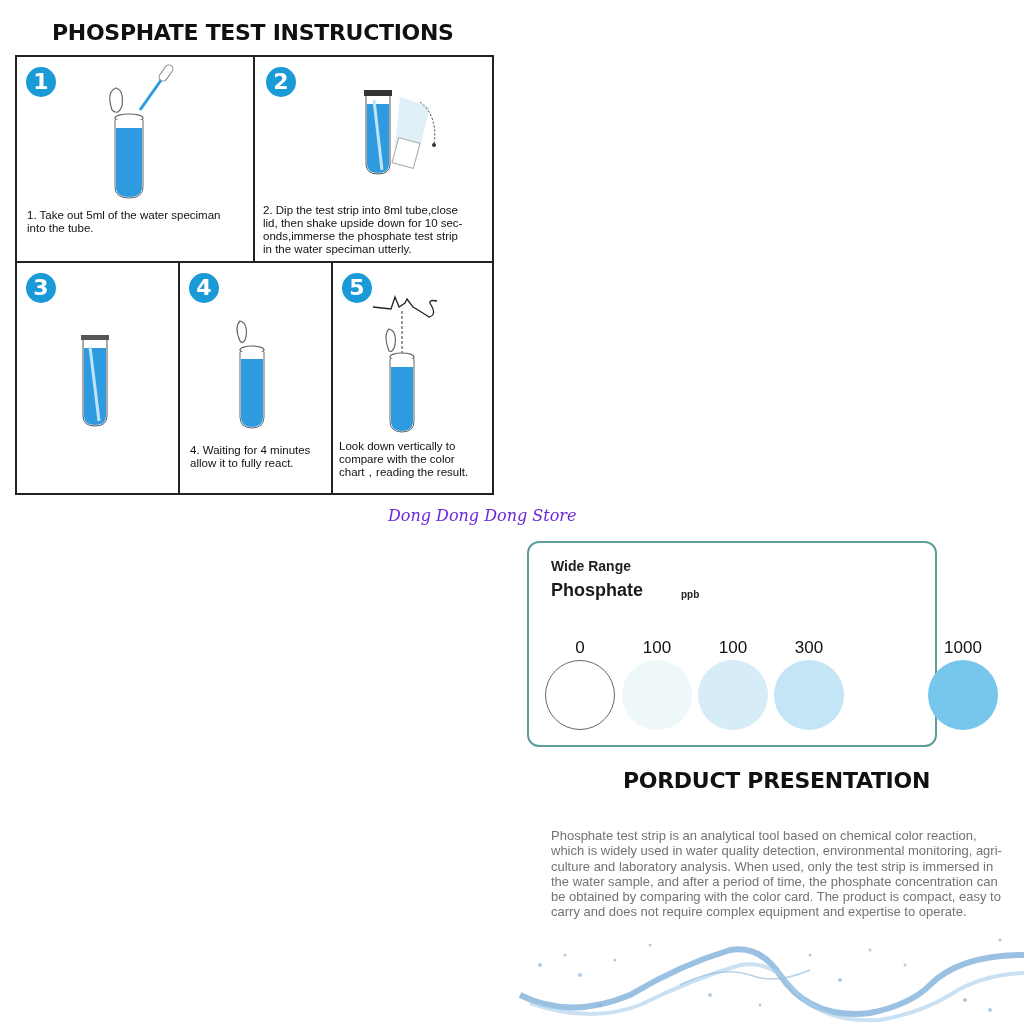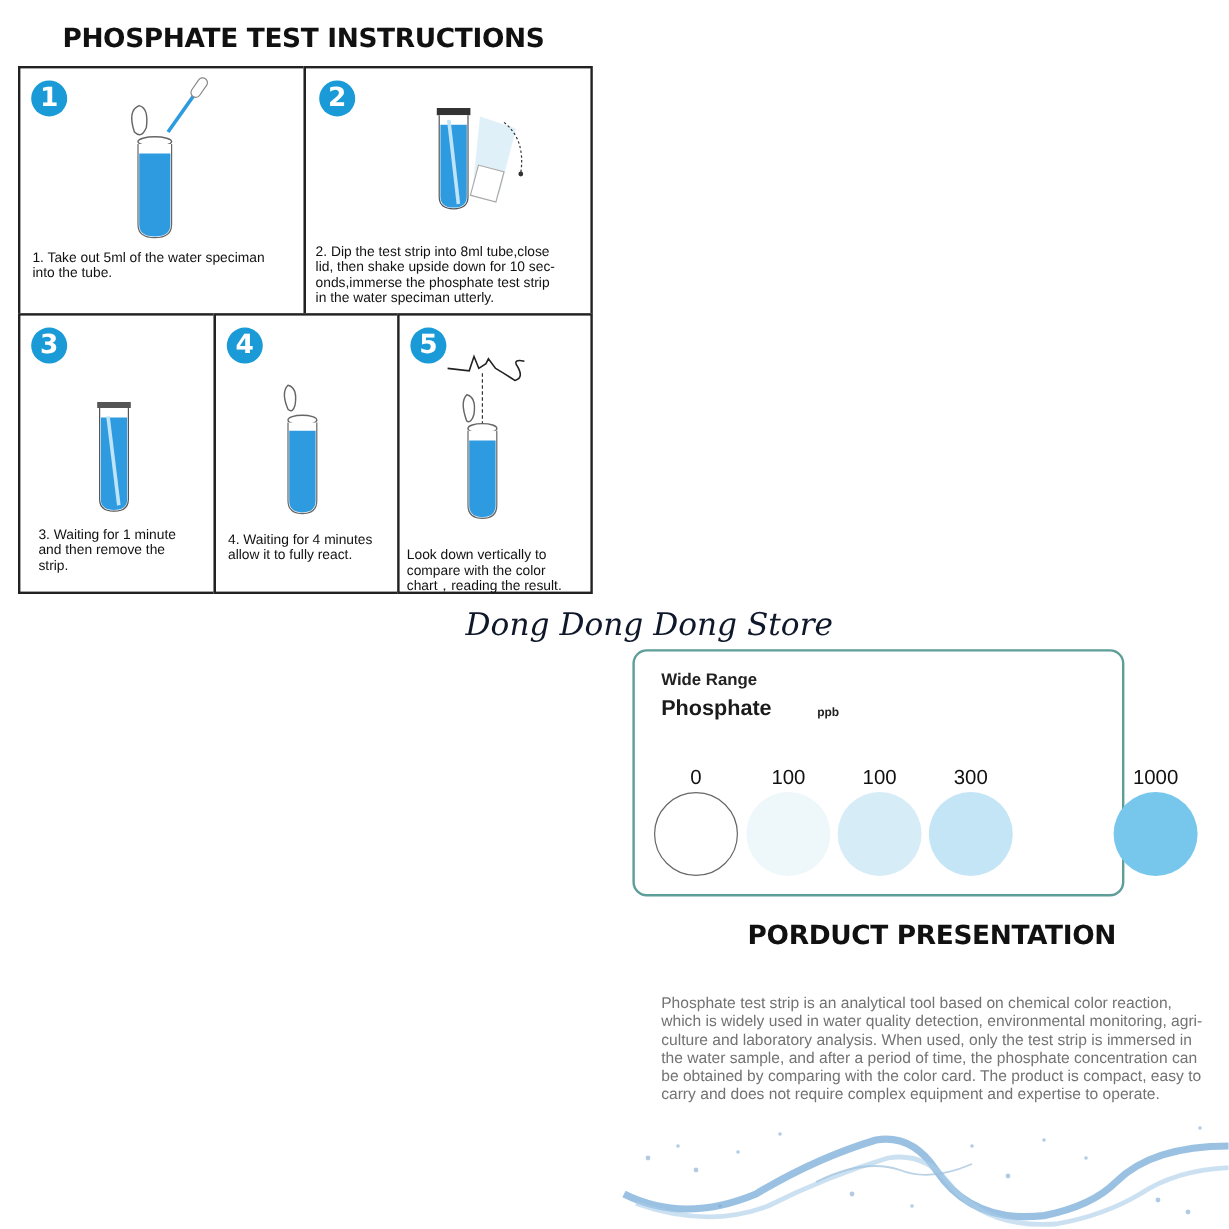--- a/index.html
+++ b/index.html
@@ -22,21 +22,21 @@
     font-size: 22px; font-weight: bold; text-align: center; line-height: 30px;
   }
   .step-text {
     position: absolute; font-size: 11.5px; line-height: 13px; color: #111;
   }
   .tube-ill { position: absolute; }
 
   .watermark {
     position: absolute; left: 388px; top: 506px;
     font-family: "DejaVu Serif", serif; font-style: italic;
-    font-size: 26px; color: #0f172a;
+    font-size: 16px; color: #6d28d9;
   }
 
   .chart-card {
     position: absolute; left: 527px; top: 541px; width: 410px; height: 206px;
     border: 2px solid #5e9e98; border-radius: 12px; background: #fff;
   }
   .chart-sub {
     position: absolute; left: 22px; top: 15px; font-size: 14px; font-weight: bold; color: #222;
   }
   .chart-title {
@@ -105,25 +105,20 @@
   </div>
 
   <div class="cell" style="left:0;top:206px;width:165px;height:234px;">
     <div class="badge" style="left:9px;top:10px;">3</div>
     <svg class="tube-ill" style="left:60px;top:68px;" width="40" height="100" viewBox="0 0 40 100">
       <rect x="4" y="4" width="28" height="5" fill="#555"></rect>
       <path d="M6 9 L6 85 Q6 95 18 95 Q30 95 30 85 L30 9" fill="#fff" stroke="#555" stroke-width="1"></path>
       <path d="M7 17 L7 85 Q7 94 18 94 Q29 94 29 85 L29 17 Z" fill="#2e9be0"></path>
       <line x1="13" y1="16" x2="22" y2="90" stroke="#bfe3f7" stroke-width="3"></line>
     </svg>
-    <div class="step-text" style="left:15px;top:177px;">
-      <div>3. Waiting for 1 minute</div>
-      <div>and then remove the</div>
-      <div>strip.</div>
-    </div>
   </div>
 
   <div class="cell" style="left:163px;top:206px;width:155px;height:234px;">
     <div class="badge" style="left:9px;top:10px;">4</div>
     <svg class="tube-ill" style="left:52px;top:54px;" width="40" height="115" viewBox="0 0 40 115">
       <path d="M8 24 Q2 10 8 4 Q16 6 14 20 Q12 28 8 24 Z" fill="#fff" stroke="#666" stroke-width="1.2"></path>
       <ellipse cx="20" cy="33" rx="12" ry="4" fill="#fff" stroke="#666" stroke-width="1.2"></ellipse>
       <path d="M8 35 L8 100 Q8 111 20 111 Q32 111 32 100 L32 35" fill="#fff" stroke="#666" stroke-width="1"></path>
       <path d="M9 42 L9 100 Q9 110 20 110 Q31 110 31 100 L31 42 Z" fill="#2e9be0"></path>
     </svg>
@@ -136,21 +131,21 @@
   <div class="cell" style="left:316px;top:206px;width:163px;height:234px;">
     <div class="badge" style="left:9px;top:10px;">5</div>
     <svg class="tube-ill" style="left:38px;top:28px;" width="80" height="145" viewBox="0 0 80 145">
       <path d="M2 16 L20 18 L24 6 L28 16 L34 12 L36 8 L42 16 Q52 22 58 26 Q66 24 60 14 Q56 8 66 10" fill="none" stroke="#222" stroke-width="1.3"></path>
       <line x1="31" y1="20" x2="31" y2="80" stroke="#333" stroke-width="1" stroke-dasharray="3 2"></line>
       <path d="M18 60 Q12 44 18 38 Q26 40 24 54 Q22 62 18 60 Z" fill="#fff" stroke="#666" stroke-width="1.2"></path>
       <ellipse cx="31" cy="66" rx="12" ry="4" fill="#fff" stroke="#666" stroke-width="1.2"></ellipse>
       <path d="M19 68 L19 130 Q19 141 31 141 Q43 141 43 130 L43 68" fill="#fff" stroke="#666" stroke-width="1"></path>
       <path d="M20 76 L20 130 Q20 140 31 140 Q42 140 42 130 L42 76 Z" fill="#2e9be0"></path>
     </svg>
-    <div class="step-text" style="left:6px;top:194px;">
+    <div class="step-text" style="left:6px;top:177px;">
       <div> Look down vertically to</div>
       <div>compare with the color</div>
       <div>chart，reading the result.</div>
     </div>
   </div>
 </div>
 
 <div class="watermark">Dong Dong Dong Store</div>
 
 <div class="chart-card">

